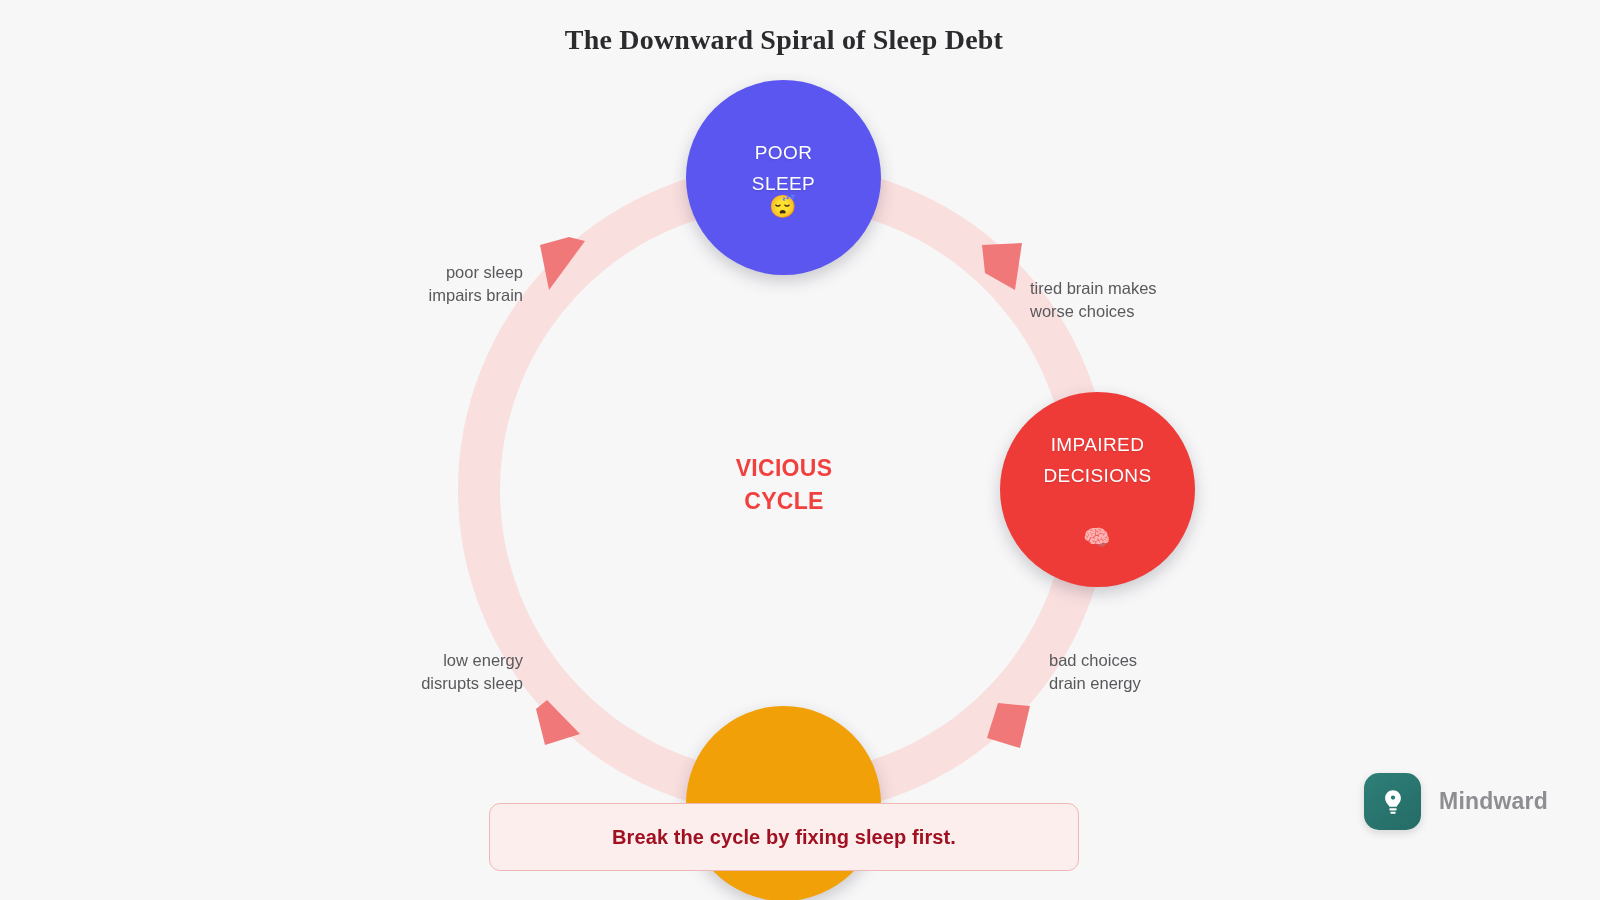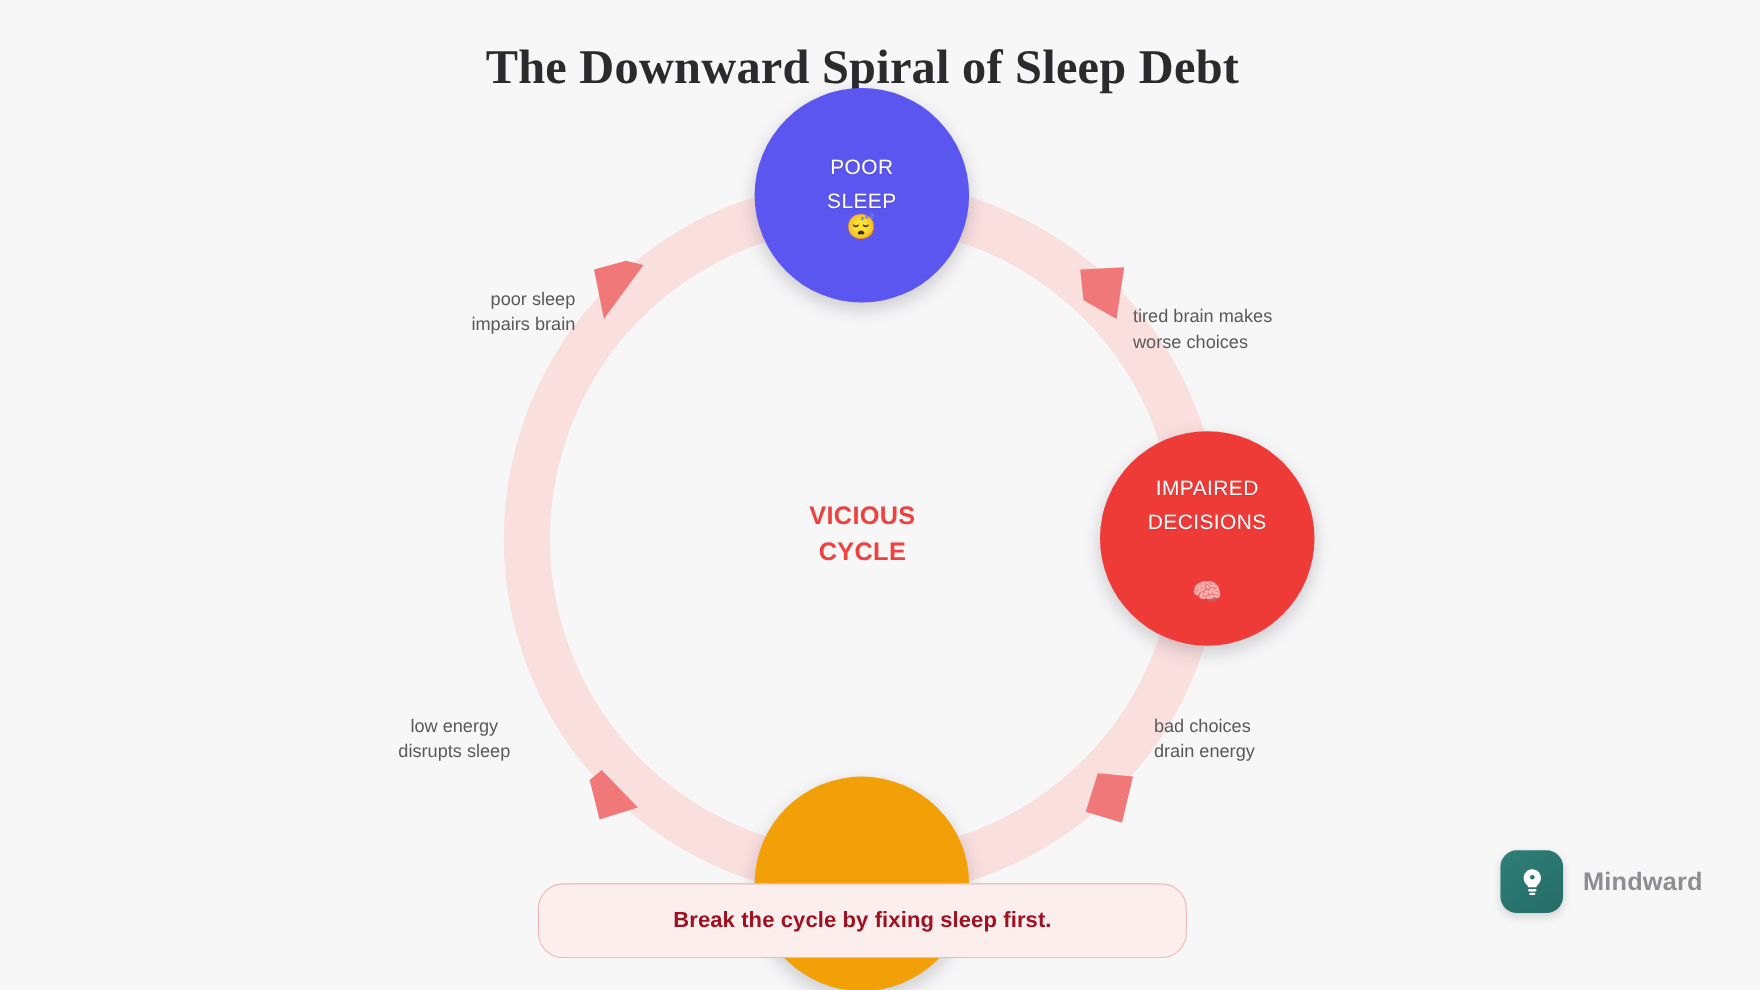--- a/index.html
+++ b/index.html
@@ -11,27 +11,27 @@
     width: 1600px;
     height: 900px;
     background: #f7f7f8;
     font-family: "Liberation Sans", sans-serif;
     overflow: hidden;
     position: relative;
   }
 
   #page-title {
     position: absolute;
-    top: 35px;
+    top: 24px;
     left: 0;
     width: 1568px;
     text-align: center;
     font-family: "Liberation Serif", serif;
     font-weight: bold;
-    font-size: 44px;
+    font-size: 28px;
     color: #2b2b2e;
     letter-spacing: 0.2px;
   }
 
   #cycle-stage {
     position: absolute;
     left: 0;
     top: 0;
     width: 1568px;
     height: 900px;
@@ -100,33 +100,33 @@
   
   .edge-label {
     position: absolute;
     color: #59595c;
     font-size: 16.5px;
     line-height: 23px;
     white-space: nowrap;
   }
   #edge-label-sleep-to-decisions { left: 1030px; top: 277px; text-align: left; }
   #edge-label-decisions-to-food  { left: 1049px; top: 649px; text-align: left; }
-  #edge-label-food-to-energy     { left: 303px;  top: 649px; width: 220px; text-align: center; }
+  #edge-label-food-to-energy     { left: 303px;  top: 649px; width: 220px; text-align: right; }
   #edge-label-energy-to-sleep    { left: 303px;  top: 261px; width: 220px; text-align: right; }
 
   
   #takeaway-banner {
     position: absolute;
     left: 489px;
     top: 803px;
     width: 590px;
     height: 68px;
     background: #fdeeee;
     border: 1.5px solid #f0b7b7;
-    border-radius: 23px;
+    border-radius: 11px;
     display: flex;
     align-items: center;
     justify-content: center;
     box-sizing: border-box;
   }
   #takeaway-text {
     color: #a01020;
     font-size: 20px;
     font-weight: bold;
     letter-spacing: 0.1px;

